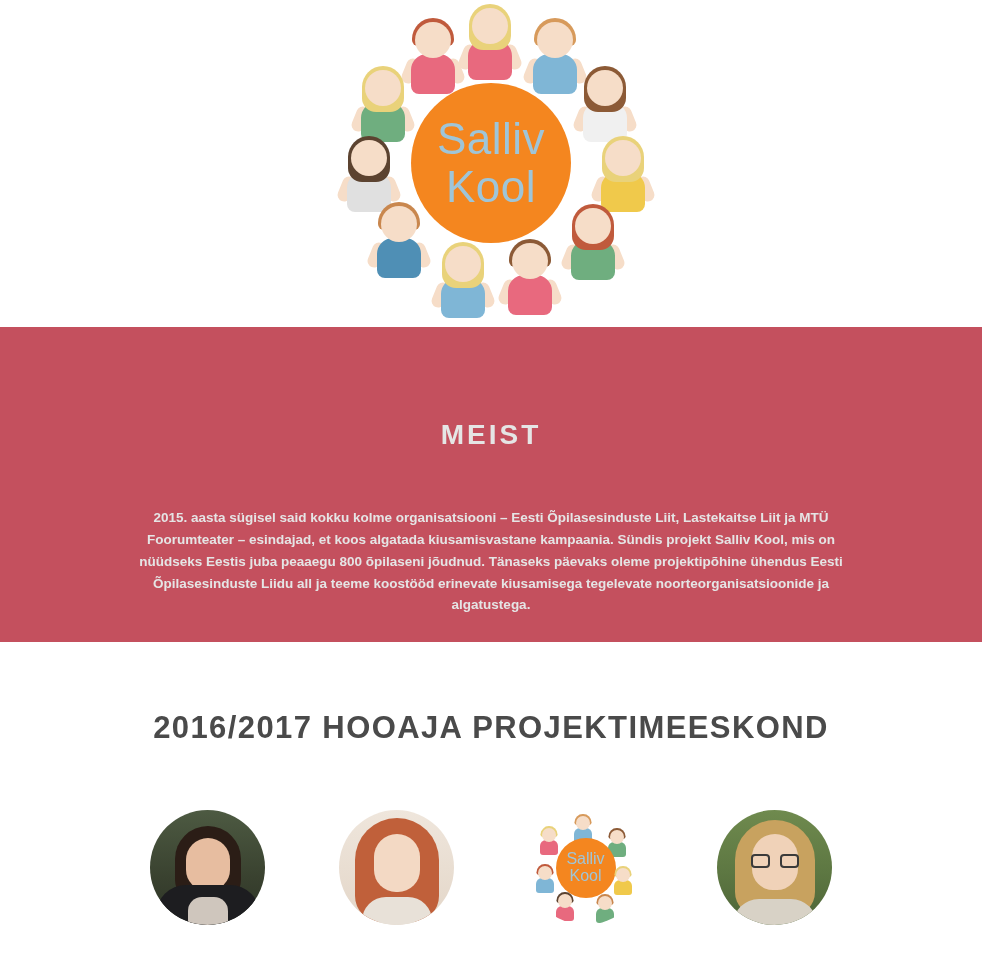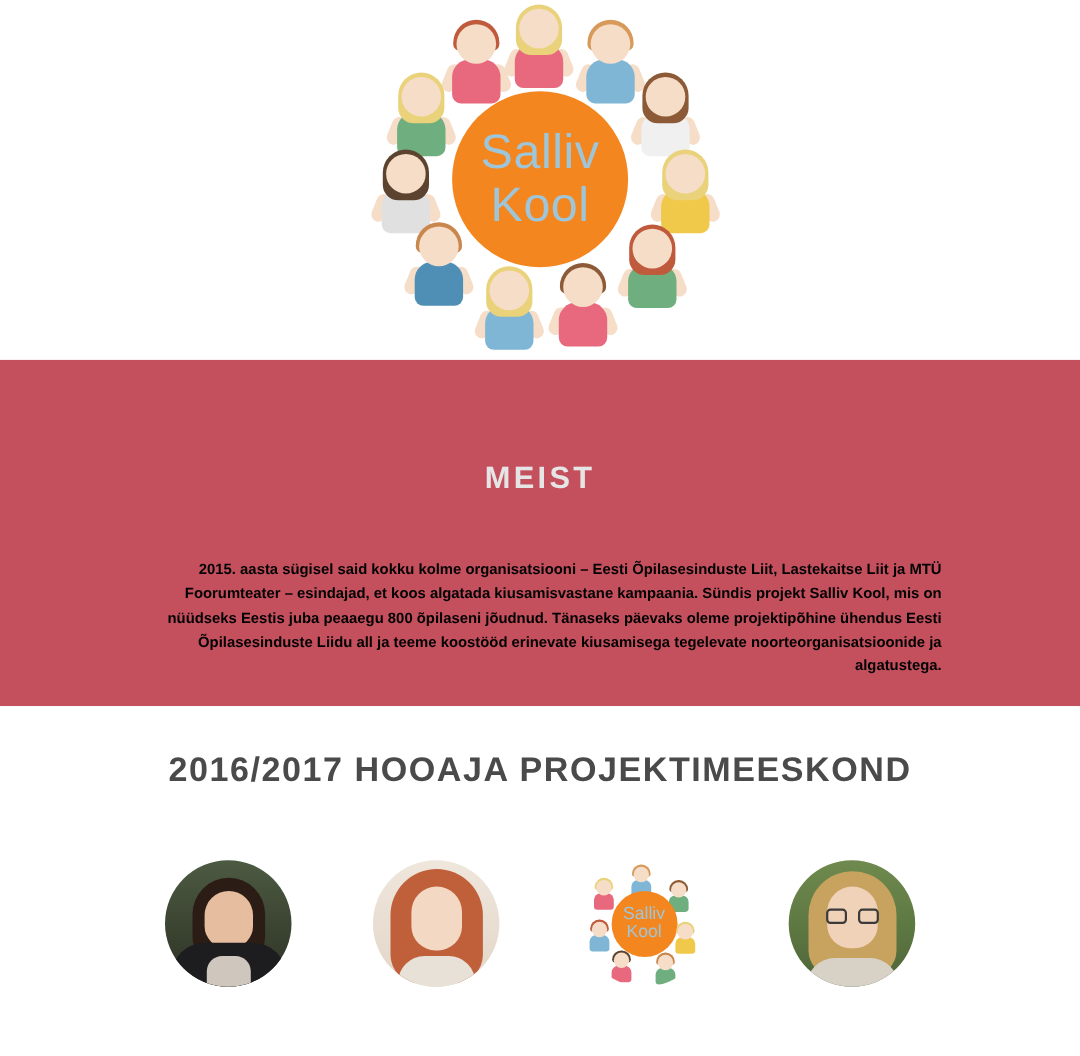--- a/index.html
+++ b/index.html
@@ -113,32 +113,31 @@
   .band h2 {
     margin: 0 0 56px 0;
     color: #e5e5e5;
     font-size: 28px;
     font-weight: 700;
     letter-spacing: 3px;
   }
   .band p {
     margin: 16px auto;
     width: 730px;
-    color: #000000;
+    color: #e5e5e5;
     font-size: 13.5px;
     line-height: 1.62;
     font-weight: 600;
-    text-align: right;
   }
 
   
   .team {
     width: 982px;
     background: #ffffff;
-    padding-top: 40px;
+    padding-top: 68px;
     text-align: center;
   }
   .team h3 {
     margin: 0 0 64px 0;
     color: #4a4a4a;
     font-size: 31px;
     font-weight: 700;
     letter-spacing: 1.4px;
   }
   .avatars {

